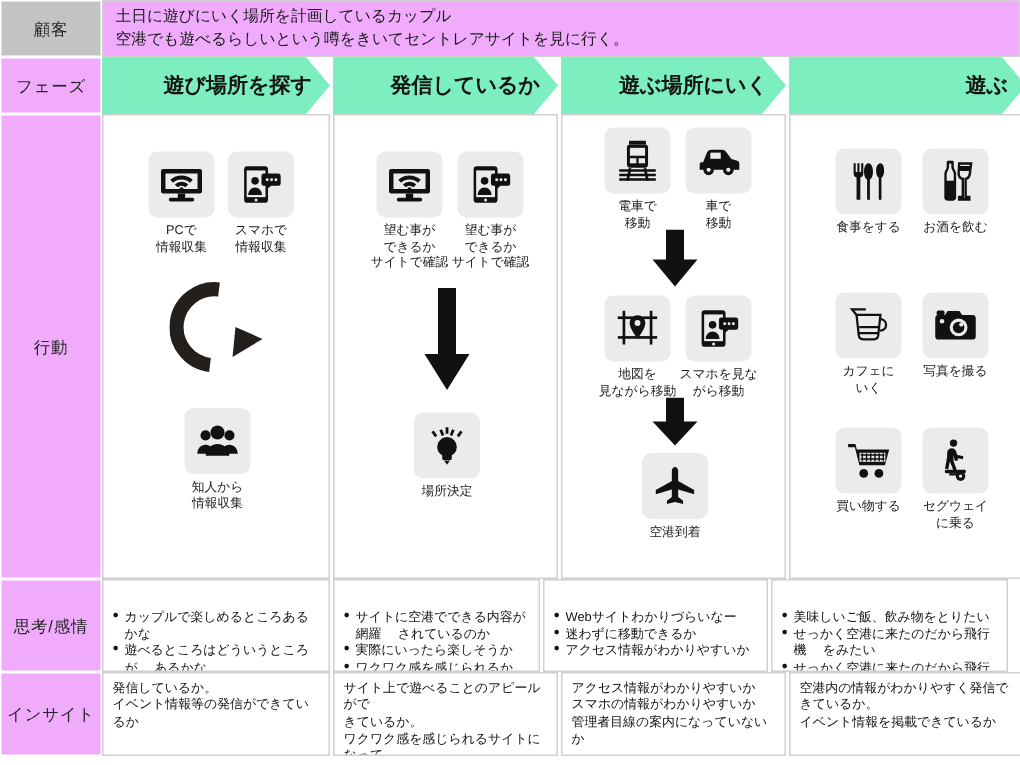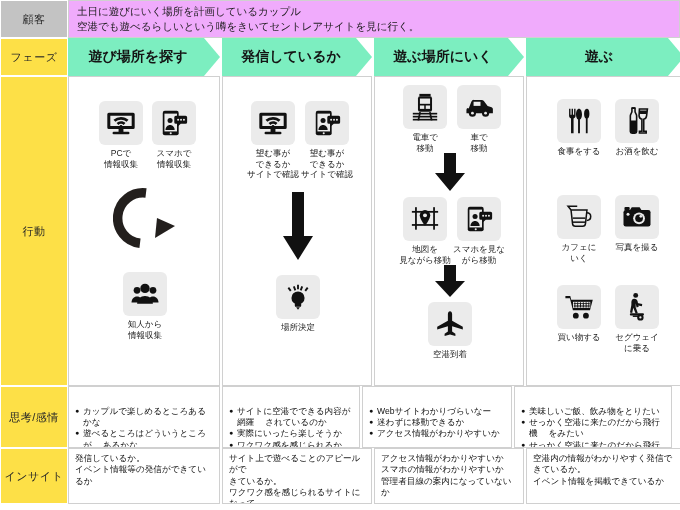--- a/index.html
+++ b/index.html
@@ -15,21 +15,21 @@
     width: 680px; height: 510px;
     background: #ffffff;
   }
 
   
   .row { display: flex; width: 680px; }
   .rowlabel {
     width: 68px; min-width: 68px;
     display: flex; align-items: center; justify-content: center;
     font-size: 11px; color: #262626; letter-spacing: .5px;
-    background: #fde047;
+    background: #f0abfc;
     border: 1px solid #ffffff;
   }
   .rowlabel.dark { background: #c3c3c3; }
 
   
   #row-customer { height: 38px; }
   .customer-body {
     flex: 1;
     border: 1px solid #d0d0d0;
     background: #f0abfc;
@@ -37,21 +37,21 @@
     display: flex; flex-direction: column; justify-content: center;
   }
   .customer-line { font-size: 10.5px; color: #1a1a1a; line-height: 1.45; white-space: nowrap; }
 
   
   #row-phase { height: 38px; }
   .phase-track { flex: 1; display: flex; align-items: stretch; }
   .chev {
     position: relative;
     height: 100%;
-    display: flex; align-items: center; justify-content: center;
+    display: flex; align-items: center; justify-content: flex-end;
     background: #7ceec0;
     color: #141414;
     font-size: 14px; font-weight: bold;
     margin-right: 2px;
     clip-path: polygon(0 0, calc(100% - 16px) 0, 100% 50%, calc(100% - 16px) 100%, 0 100%);
     padding-right: 12px;
   }
   .chev .ph-label { white-space: nowrap; }
 
   

